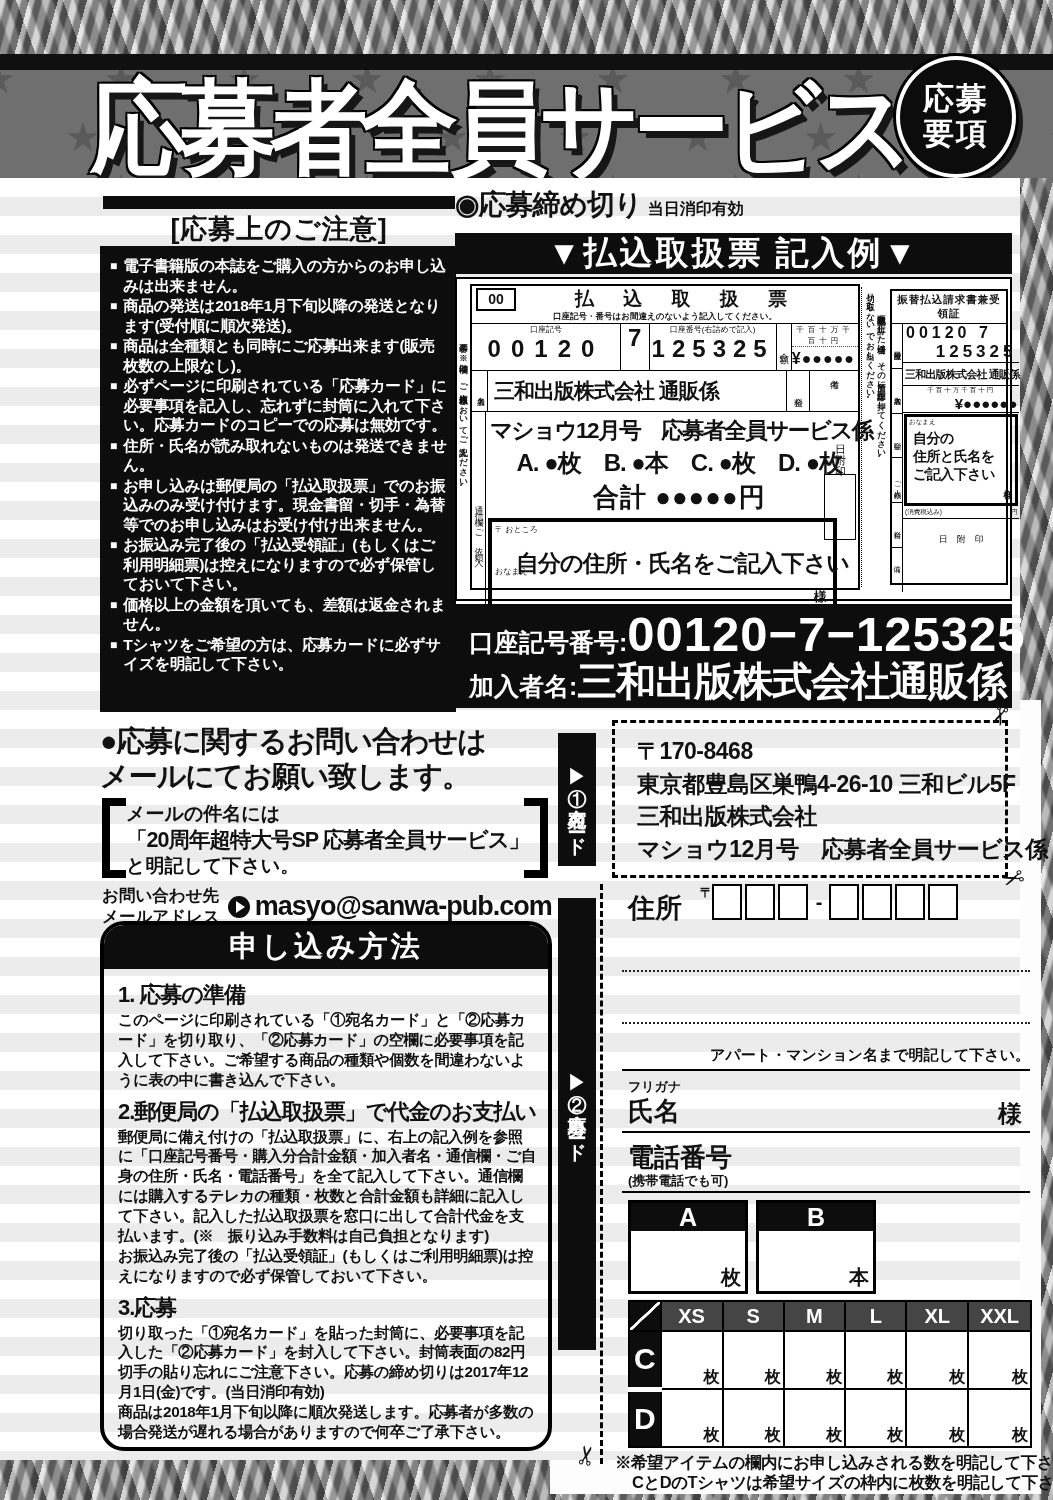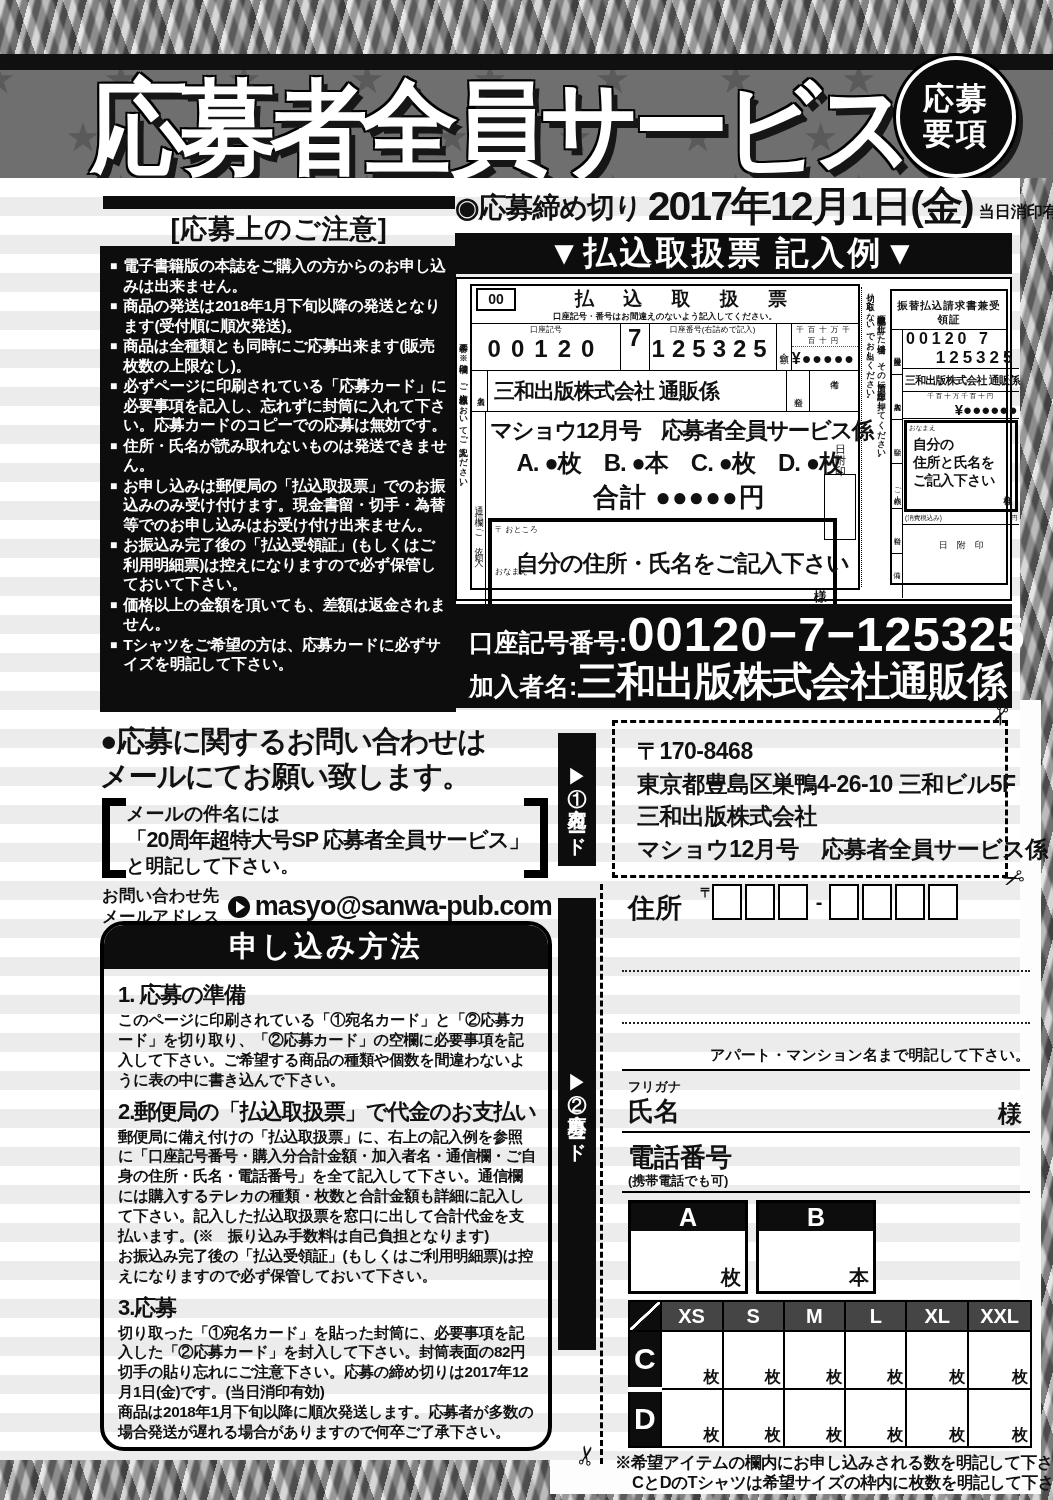--- a/index.html
+++ b/index.html
@@ -98,21 +98,21 @@
   .pb-main{position:absolute;left:24px;top:26px;right:8px;text-align:center;font-size:23px;font-weight:900;letter-spacing:-1px;white-space:nowrap;}
   .pb-phone{position:absolute;left:22px;bottom:2px;font-size:8.5px;}
   .pb-sama{position:absolute;right:6px;bottom:12px;font-size:13px;font-weight:700;}
   .stamp-col{position:absolute;right:2px;top:150px;width:32px;text-align:center;}
   .stamp-col .vtext{font-size:11px;letter-spacing:10px;}
   .stamp-box{width:30px;height:64px;border:1px solid #000;margin-top:4px;}
   .slip-foot{font-size:8px;font-weight:700;margin:2px 0 0 4px;line-height:1.3;}
   .cut-strip{position:absolute;left:404px;top:8px;height:300px;border-left:1px dotted #000;padding-left:3px;font-size:8.5px;font-weight:700;}
   .fix-strip{position:absolute;left:419px;top:30px;height:270px;font-size:8.5px;font-weight:700;}
   .slip-r{position:absolute;left:433px;top:10px;width:118px;height:296px;border:2px solid #000;box-sizing:border-box;background:#fff;}
-  .sr-title{font-size:10.5px;font-weight:700;text-align:center;letter-spacing:1px;margin-top:8px;font-family:"Liberation Serif",serif;}
+  .sr-title{font-size:10.5px;font-weight:700;text-align:center;letter-spacing:1px;margin-top:2px;font-family:"Liberation Serif",serif;}
   .sr-grid{display:flex;border-top:1px solid #000;margin-top:2px;height:268px;}
   .sr-labels{width:14px;border-right:1px solid #000;display:flex;flex-direction:column;}
   .sr-lab{flex:1;display:flex;align-items:center;justify-content:center;font-size:7.5px;border-bottom:1px solid #000;}
   .sr-lab:last-child{border-bottom:none;}
   .sr-body{flex:1;display:flex;flex-direction:column;}
   .sr-d1{font-size:16px;font-weight:900;letter-spacing:4px;padding-left:3px;}
   .sr-d2{font-size:17px;font-weight:900;letter-spacing:4px;text-align:right;padding-right:3px;border-bottom:1px solid #000;}
   .sr-name{font-size:11px;font-weight:900;letter-spacing:-0.8px;white-space:nowrap;padding:4px 0 3px 2px;border-bottom:1px solid #000;}
   .sr-scale{font-size:6.5px;text-align:center;letter-spacing:2px;}
   .sr-amt{font-size:15px;font-weight:900;text-align:right;padding-right:2px;border-bottom:1px solid #000;}
@@ -256,21 +256,20 @@
       <span class="n-text">価格以上の金額を頂いても、差額は返金されません。</span>
     </div>
   <div class="n-item">
       <span class="n-marker">■</span>
       <span class="n-text">Tシャツをご希望の方は、応募カードに必ずサイズを明記して下さい。</span>
     </div>
 </div>
 
 <div class="abs deadline">
   <span class="dl-label">◉応募締め切り</span>
-  <span class="dl-date">2017年12月1日(金)</span>
   <span class="dl-note">当日消印有効</span>
 </div>
 <div class="abs banner">▼払込取扱票 記入例▼</div>
 
 <div class="abs form-box">
   <div class="fe-left-note vtext">各票の※印欄は、ご依頼人様においてご記入ください。</div>
 
   <div class="slip">
     <div class="slip-head">
       <div class="zero-box">00</div>

